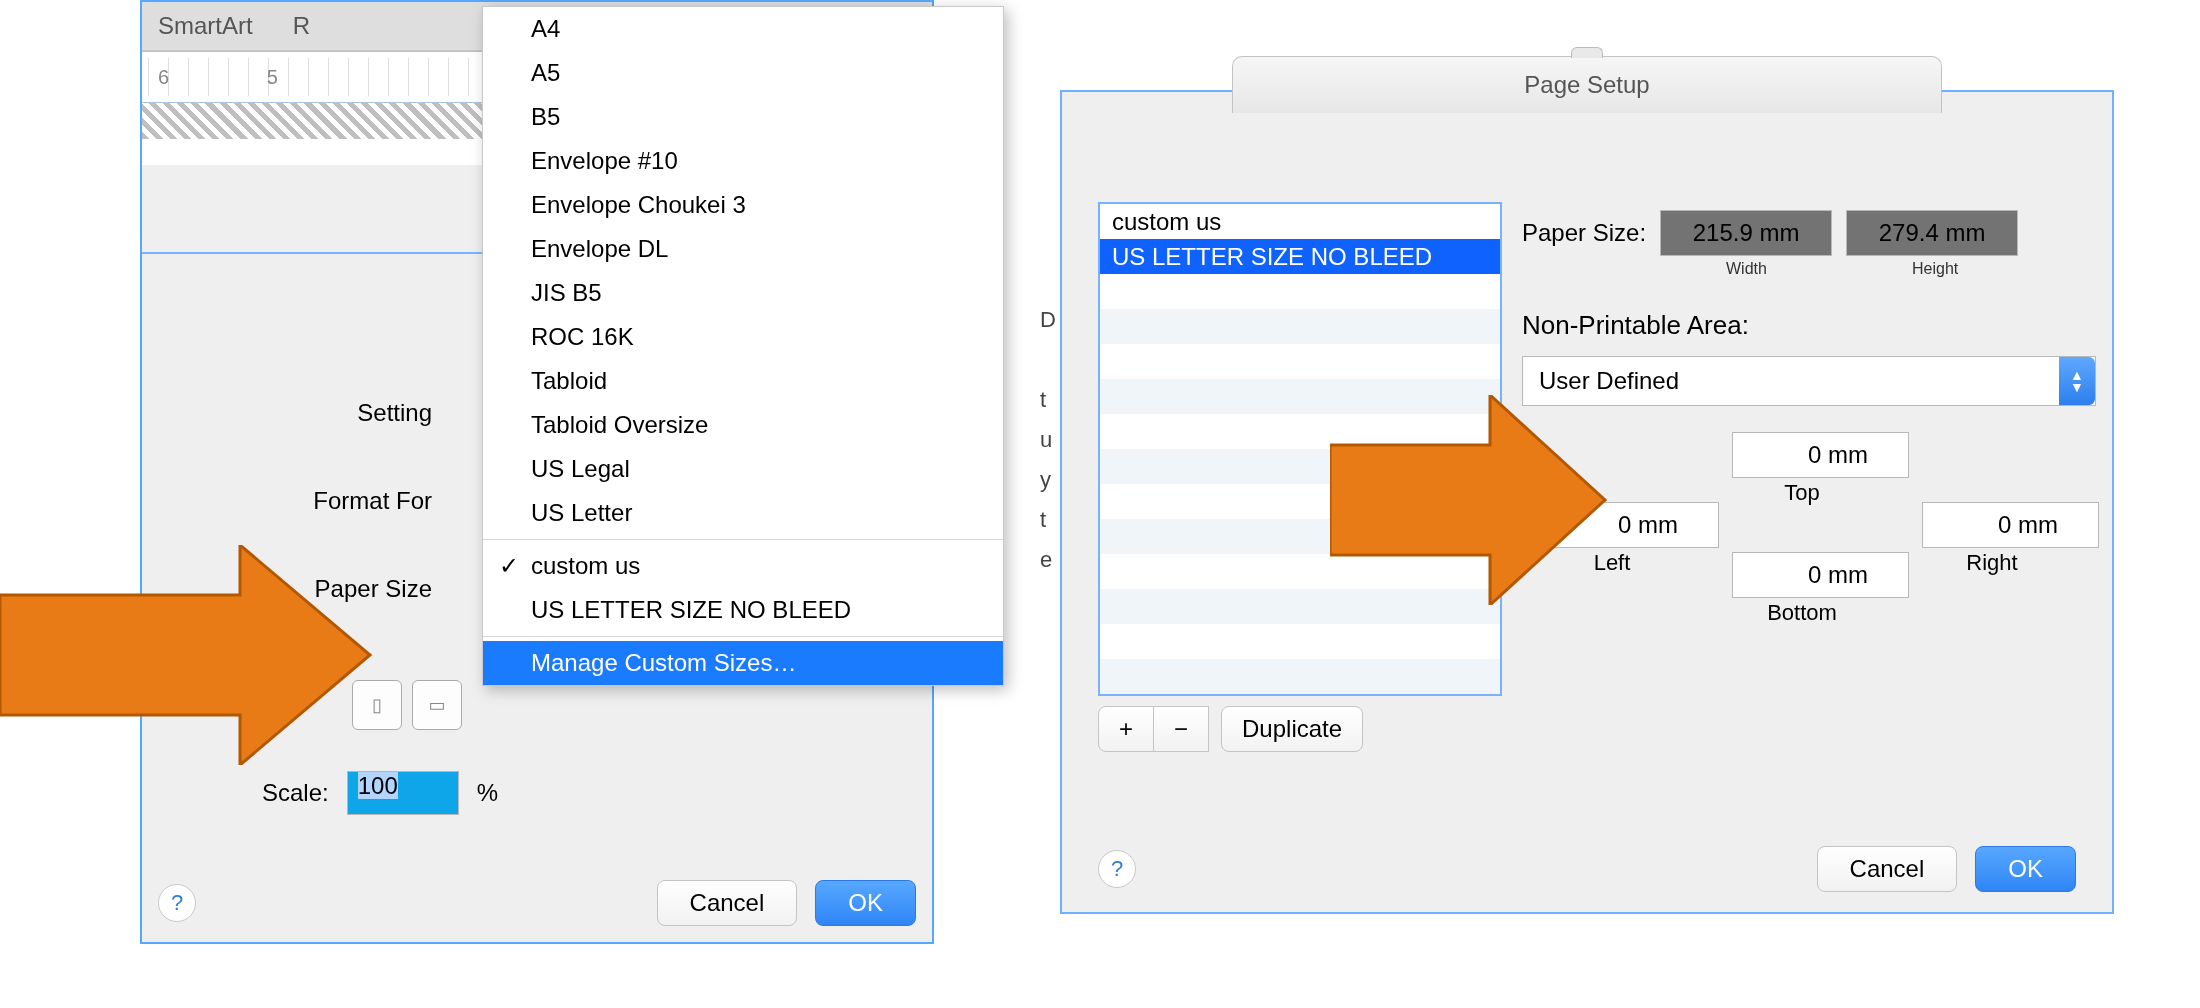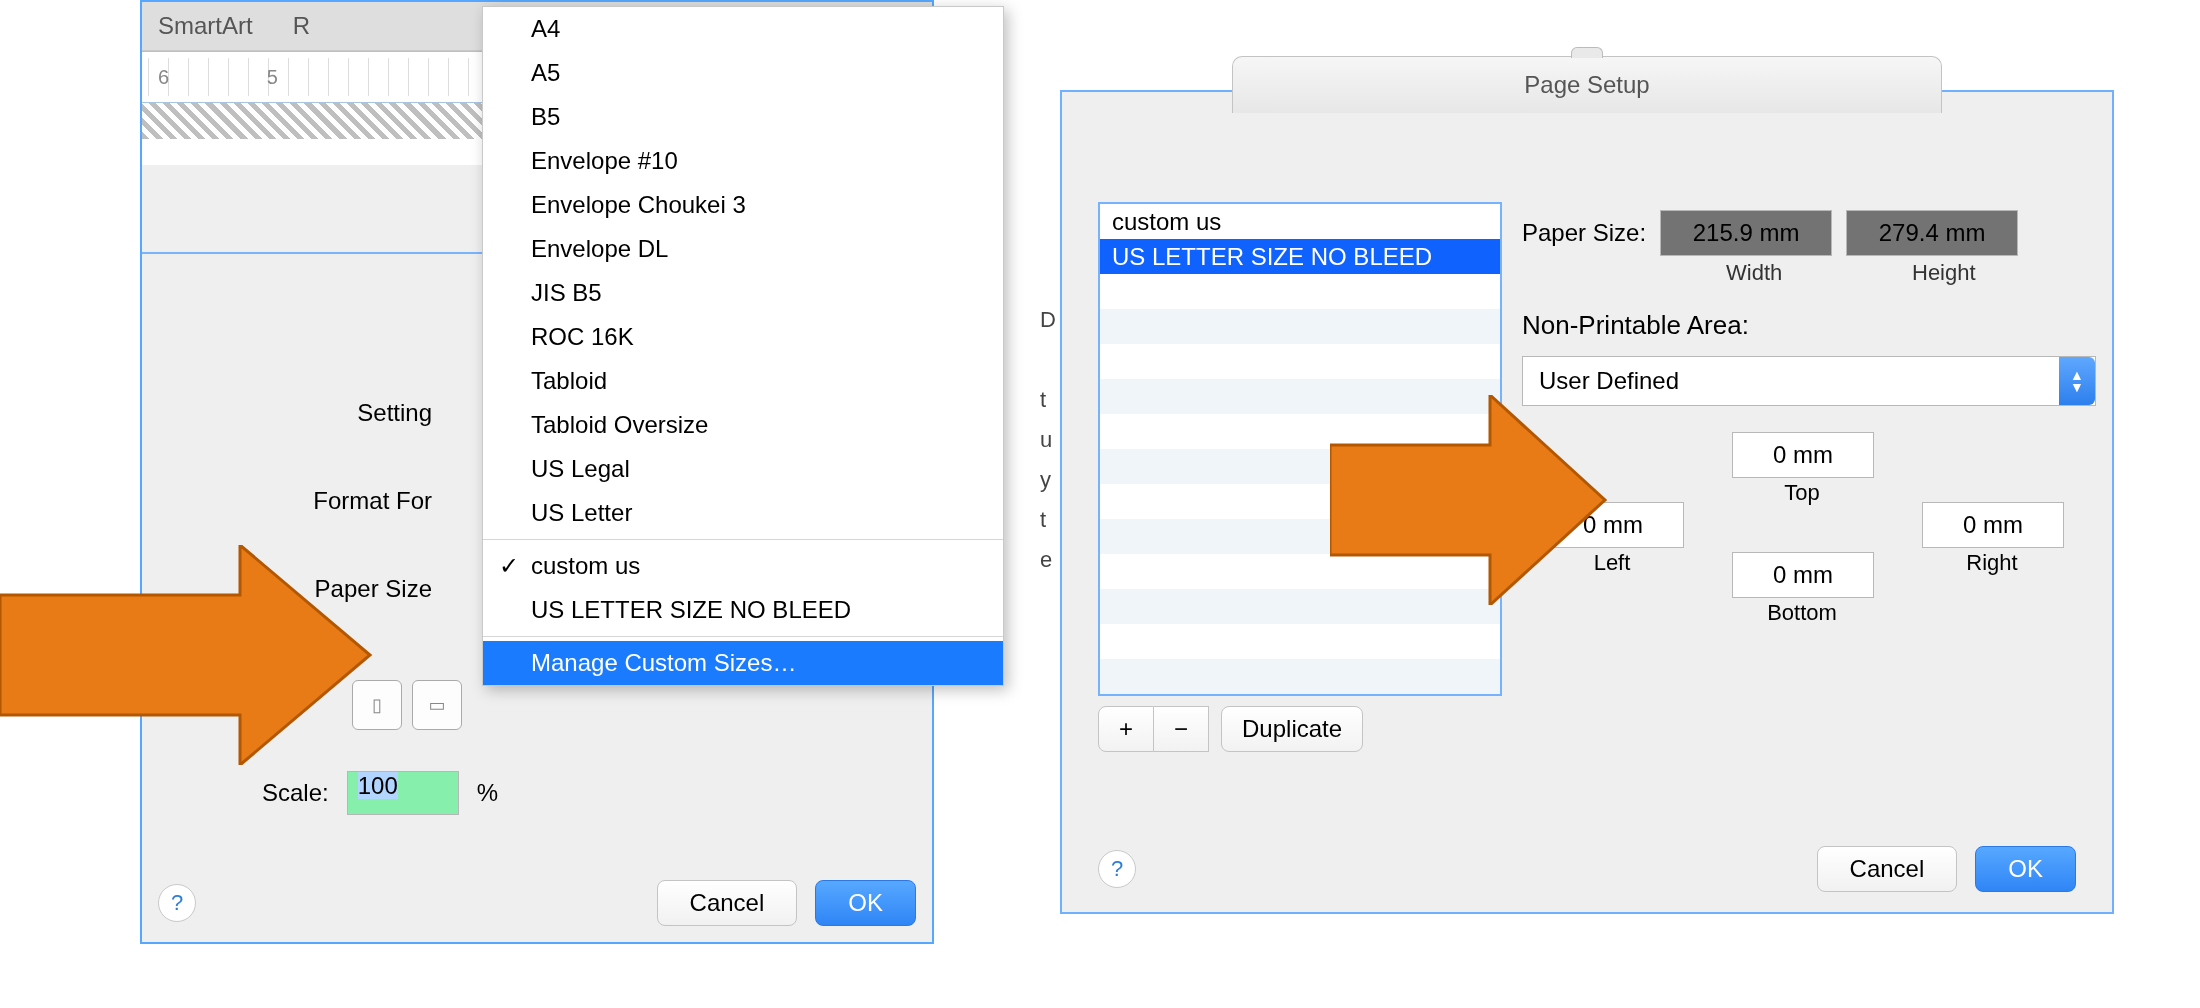--- a/index.html
+++ b/index.html
@@ -99,21 +99,21 @@
     display: flex;
     align-items: center;
     gap: 18px;
   }
   .scale-input {
     width: 100px;
     height: 42px;
     border: 1px solid #b7b7b7;
     text-align: left;
     padding-left: 10px;
-    background: #86efac;
+    background: #0ea5e9;
   }
   .scale-input span {
     background: #b1d5ff;
   }
   .preview-stub {
     position: absolute;
     top: 426px;
     left: 210px;
     display: flex;
     gap: 10px;
@@ -279,21 +279,21 @@
     width: 170px;
     height: 44px;
     border: 1px solid #b8b8b8;
     background: #737373;
     text-align: center;
     line-height: 44px;
   }
   .ps-sub {
     position:absolute;
     top: 168px;
-    font-size: 22px;
+    font-size: 16px;
     color:#333;
   }
 
   .npa-label {
     position: absolute;
     left: 460px;
     top: 218px;
     font-size: 26px;
   }
   .npa-select {
@@ -323,20 +323,21 @@
     height: 200px;
   }
   .mg-input {
     position: absolute;
     width: 140px;
     height: 44px;
     border: 1px solid #b8b8b8;
     background:#fff;
     text-align:center;
     line-height:44px;
+    padding-left:35px;
   }
   .mg-label {
     position:absolute;
     font-size:22px;
     width:140px; text-align:center;
   }
 
   .right-bottom {
     position: absolute;
     bottom: 20px;

